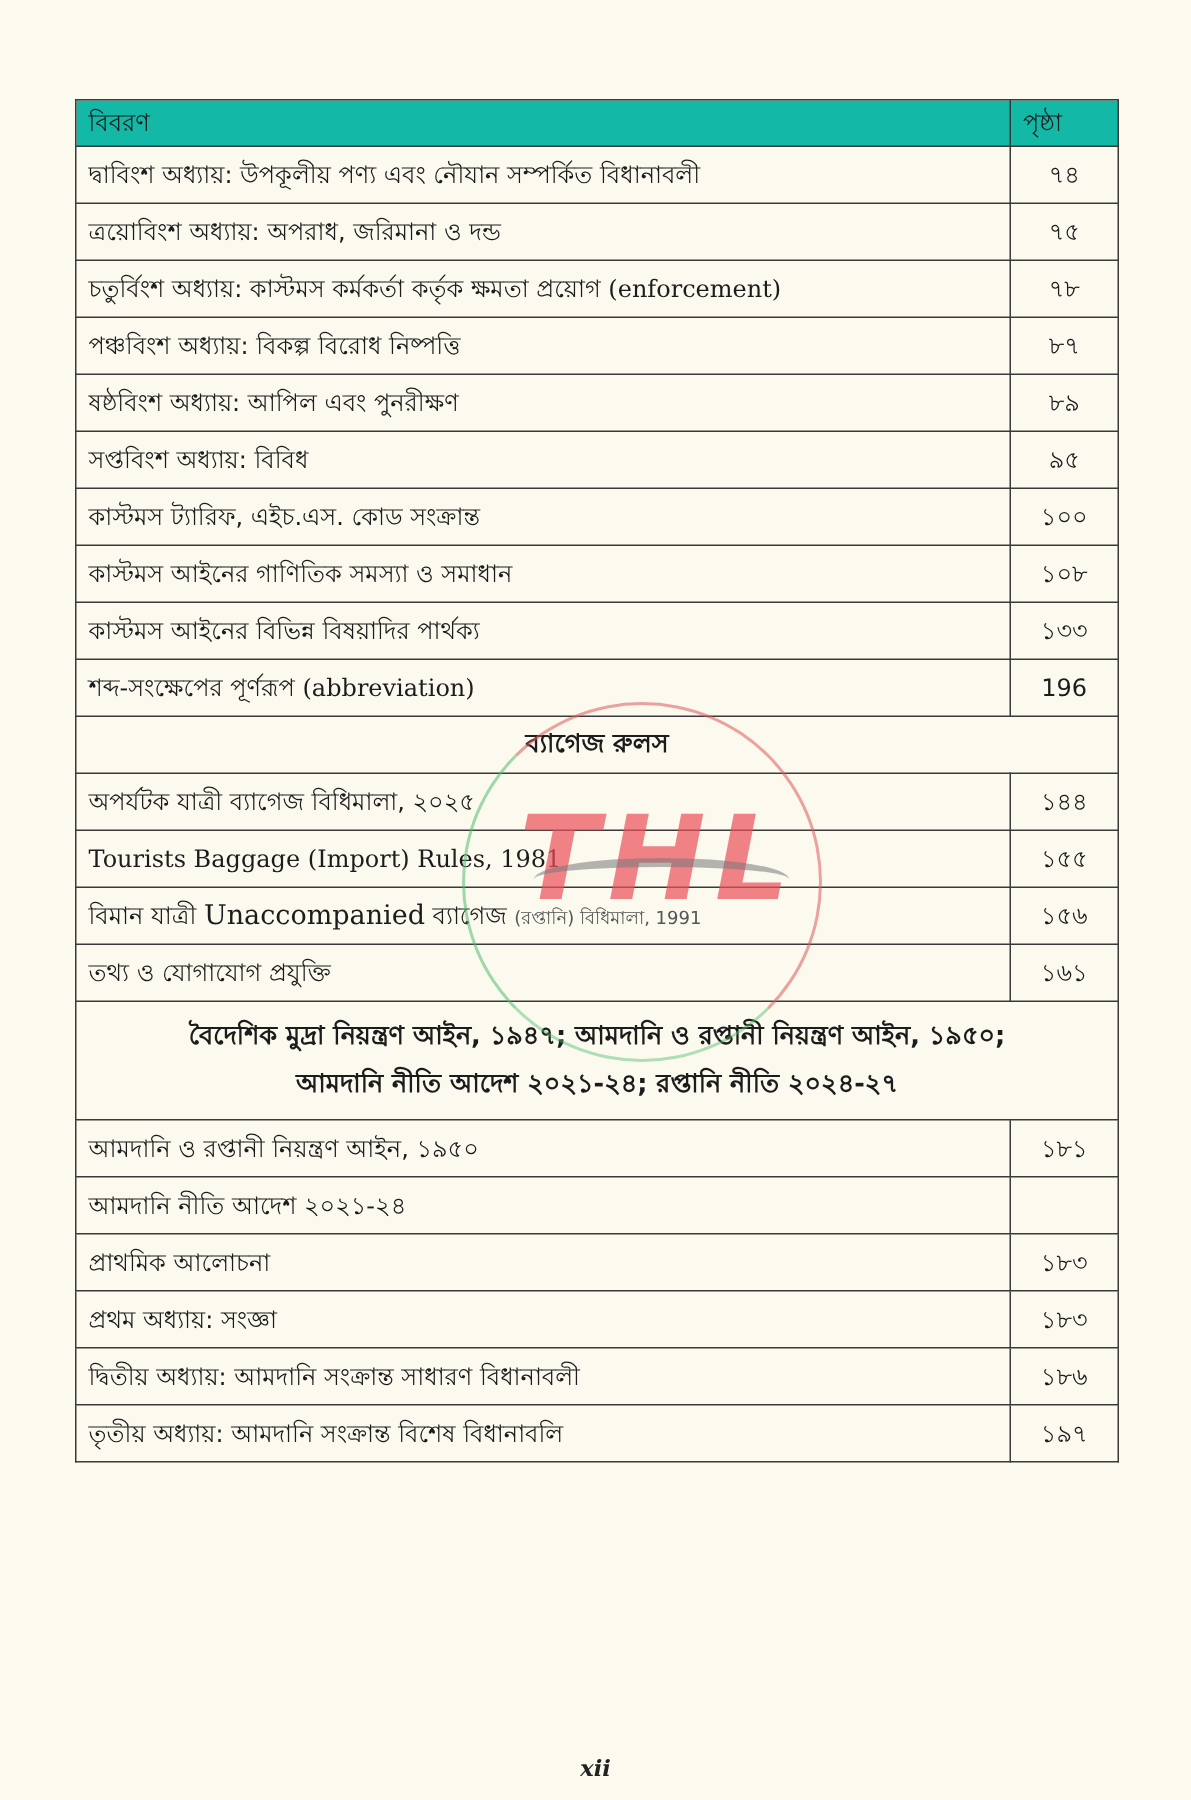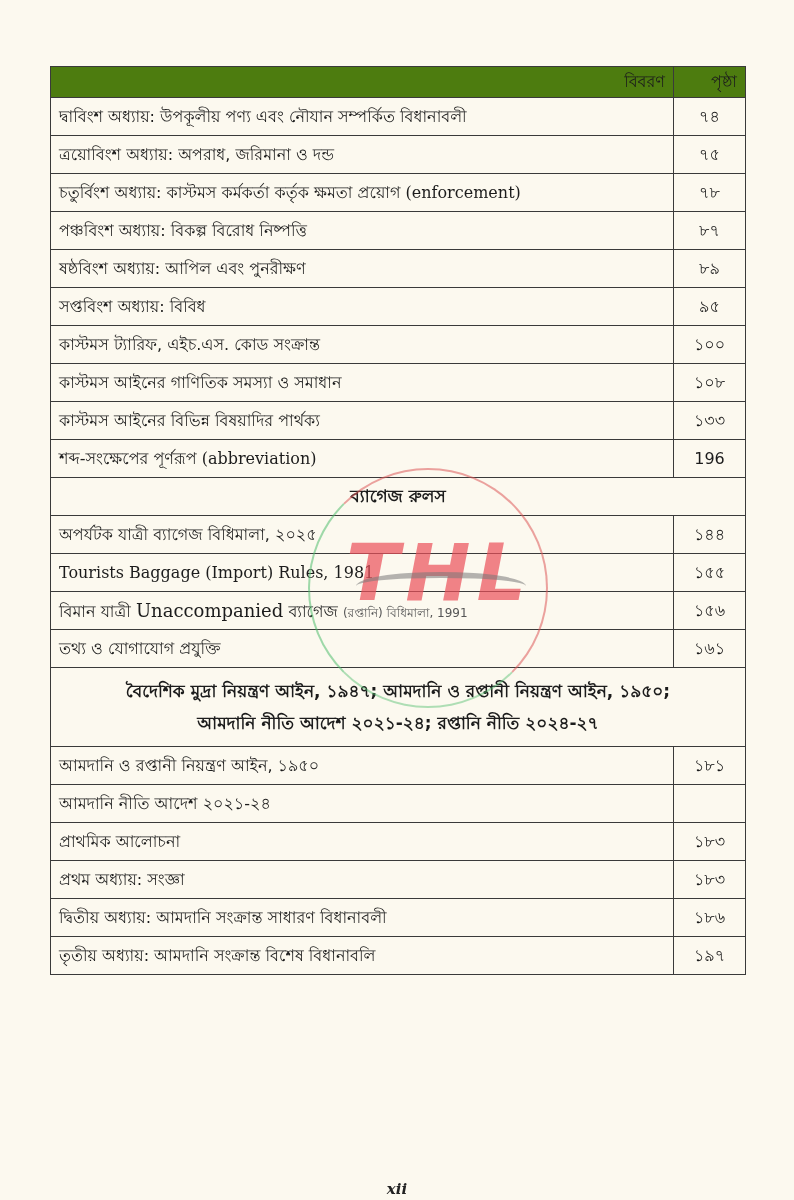--- a/index.html
+++ b/index.html
@@ -31,25 +31,25 @@
     table.toc td, table.toc th {
       border: 1.3px solid #3a3a3a;
       padding: 0 8px;
       font-size: 16px;
       line-height: 1.1;
       vertical-align: middle;
     }
     table.toc col.desc { width: 623px; }
     table.toc col.page { width: 73px; }
     tr.header-row th {
-      background: #4d7c0f;
+      background: #14b8a6;
       height: 30px;
       font-weight: normal;
       font-size: 16px;
-      text-align: right;
+      text-align: left;
     }
     tr.entry td { height: 37px; }
     tr.entry td.desc-cell { text-align: left; }
     tr.entry td.page-cell { text-align: center; }
     tr.section td {
       text-align: center;
       font-weight: bold;
       font-size: 17px;
       height: 37px;
     }
@@ -61,21 +61,20 @@
       position: absolute;
       top: 1170px;
       left: 0;
       width: 794px;
       text-align: center;
       font-family: "DejaVu Serif", serif;
       font-style: italic;
       font-weight: bold;
       font-size: 15px;
       color: #222;
-      margin-top: 10px;
     }
     .watermark {
       position: absolute;
       left: 308px;
       top: 468px;
       width: 236px;
       height: 236px;
       border-radius: 50%;
       border: 2px solid rgba(220, 90, 90, 0.55);
       border-left-color: rgba(80, 190, 110, 0.55);

